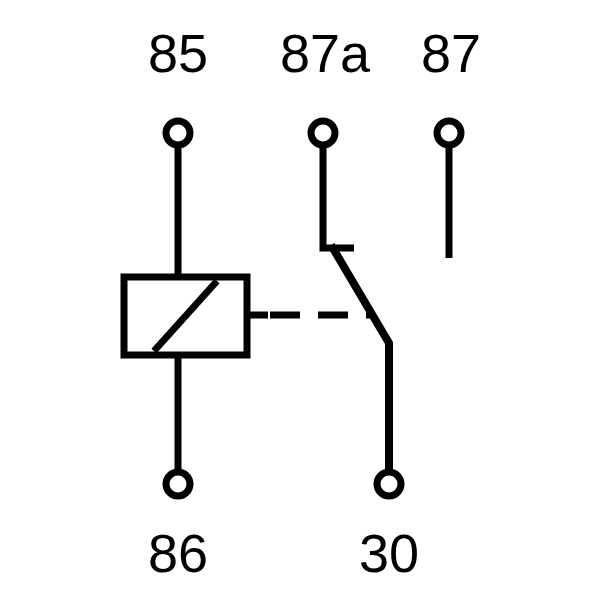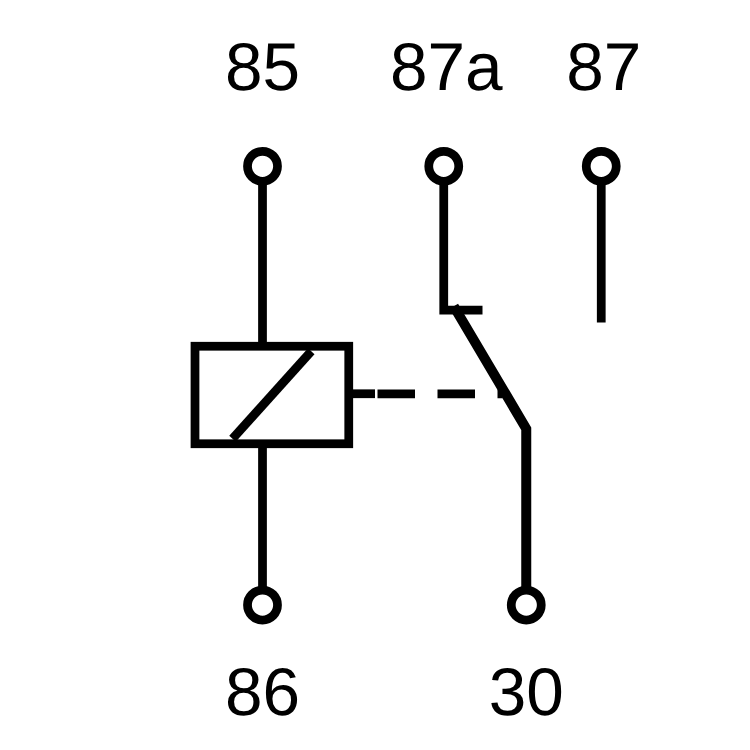--- a/index.html
+++ b/index.html
@@ -11,21 +11,20 @@
     width: 600px;
     height: 600px;
     font-family: "Liberation Sans", sans-serif;
   }
   #diagram-root {
     position: relative;
     width: 508px;
     height: 600px;
     background: #ffffff;
     overflow: hidden;
-    padding-left: 32px;
   }
   svg#relay-svg {
     display: block;
     width: 600px;
     height: 600px;
   }
   .wire {
     stroke: #000000;
     stroke-width: 7;
     stroke-linecap: butt;

